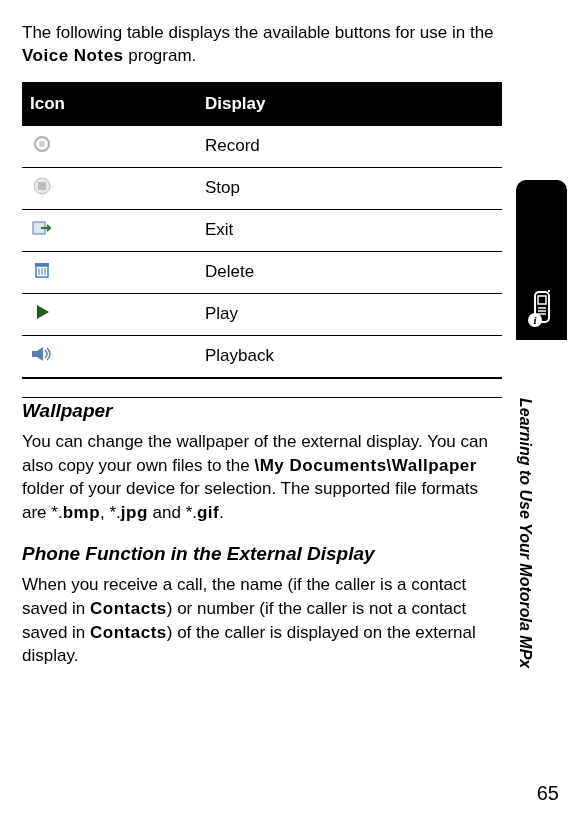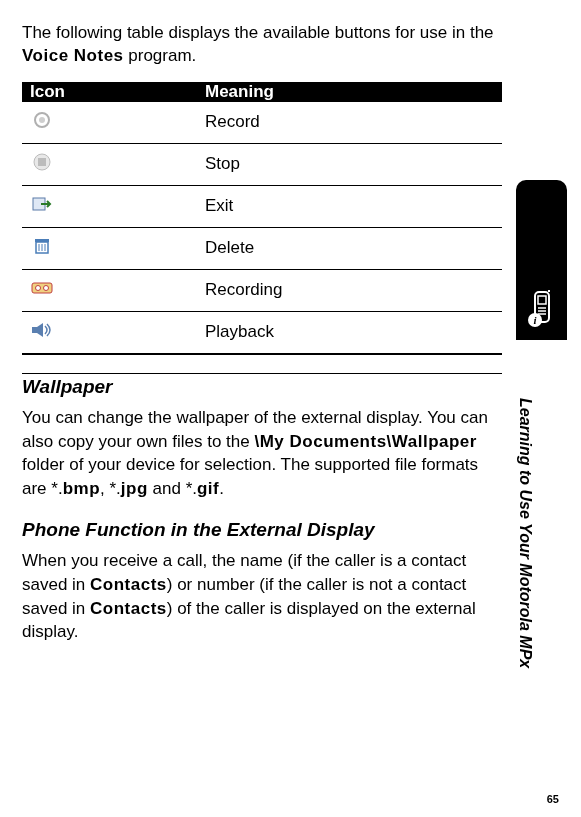--- a/index.html
+++ b/index.html
@@ -31,21 +31,21 @@
   table.icons {
     width: 100%;
     border-collapse: collapse;
     font-size: 17px;
   }
   table.icons thead th {
     background: #000;
     color: #fff;
     text-align: left;
     font-weight: bold;
-    padding: 0 8px;
+    padding: 12px 8px;
   }
   table.icons td {
     border-bottom: 1px solid #000;
     padding: 8px 8px;
     vertical-align: middle;
   }
   table.icons tbody tr:last-child td { border-bottom: 2px solid #000; }
   table.icons th:first-child,
   table.icons td:first-child { width: 175px; }
   .cell-icon { width: 24px; height: 20px; display: inline-block; }
@@ -89,40 +89,40 @@
     font-size: 16px;
     color: #000;
     text-align: center;
     margin-top: 8px;
     height: 370px;
   }
   .pagenum {
     position: absolute;
     right: 22px;
     bottom: 12px;
-    font-weight: bold;
-    font-size: 11px;
+    font-weight: normal;
+    font-size: 20px;
   }
   
   svg { display: block; }
 </style>
 </head>
 <body>
 
 <div class="page">
 
   <p class="intro">
     <span>The following table displays the available buttons for use in the </span><span class="mono-bold">Voice Notes</span><span> program.</span>
   </p>
 
   <table class="icons">
     <thead>
       <tr>
         <th>Icon</th>
-        <th>Meaning</th>
+        <th>Display</th>
       </tr>
     </thead>
     <tbody>
       <tr>
         <td>
           <span class="cell-icon">
             <svg viewBox="0 0 24 20">
                 <circle cx="12" cy="10" r="7" fill="none" stroke="#b0b0b0" stroke-width="2"></circle>
                 <circle cx="12" cy="10" r="3" fill="#cfcfcf"></circle>
               </svg>
@@ -163,27 +163,25 @@
                 <line x1="15" y1="8" x2="15" y2="15" stroke="#4a7db8"></line>
               </svg>
           </span>
         </td>
         <td>Delete</td>
       </tr>
       <tr>
         <td>
           <span class="cell-icon">
             <svg viewBox="0 0 24 20">
-                <rect x="2" y="5" width="20" height="10" rx="2" fill="#f0d080" stroke="#c04040"></rect>
-                <circle cx="8" cy="10" r="2.5" fill="#fff" stroke="#c04040"></circle>
-                <circle cx="16" cy="10" r="2.5" fill="#fff" stroke="#c04040"></circle>
-              </svg>
-          </span>
-        </td>
-        <td>Recording</td>
+                <polygon points="7,3 19,10 7,17" fill="#1a5f1a"></polygon>
+              </svg>
+          </span>
+        </td>
+        <td>Play</td>
       </tr>
       <tr>
         <td>
           <span class="cell-icon">
             <svg viewBox="0 0 24 20">
                 <rect x="2" y="7" width="5" height="6" fill="#5a7fb0"></rect>
                 <polygon points="7,7 13,3 13,17 7,13" fill="#5a7fb0"></polygon>
                 <path d="M15 6 Q19 10 15 14" fill="none" stroke="#5a7fb0" stroke-width="1.5"></path>
                 <path d="M17 4 Q23 10 17 16" fill="none" stroke="#5a7fb0" stroke-width="1.5"></path>
               </svg>

